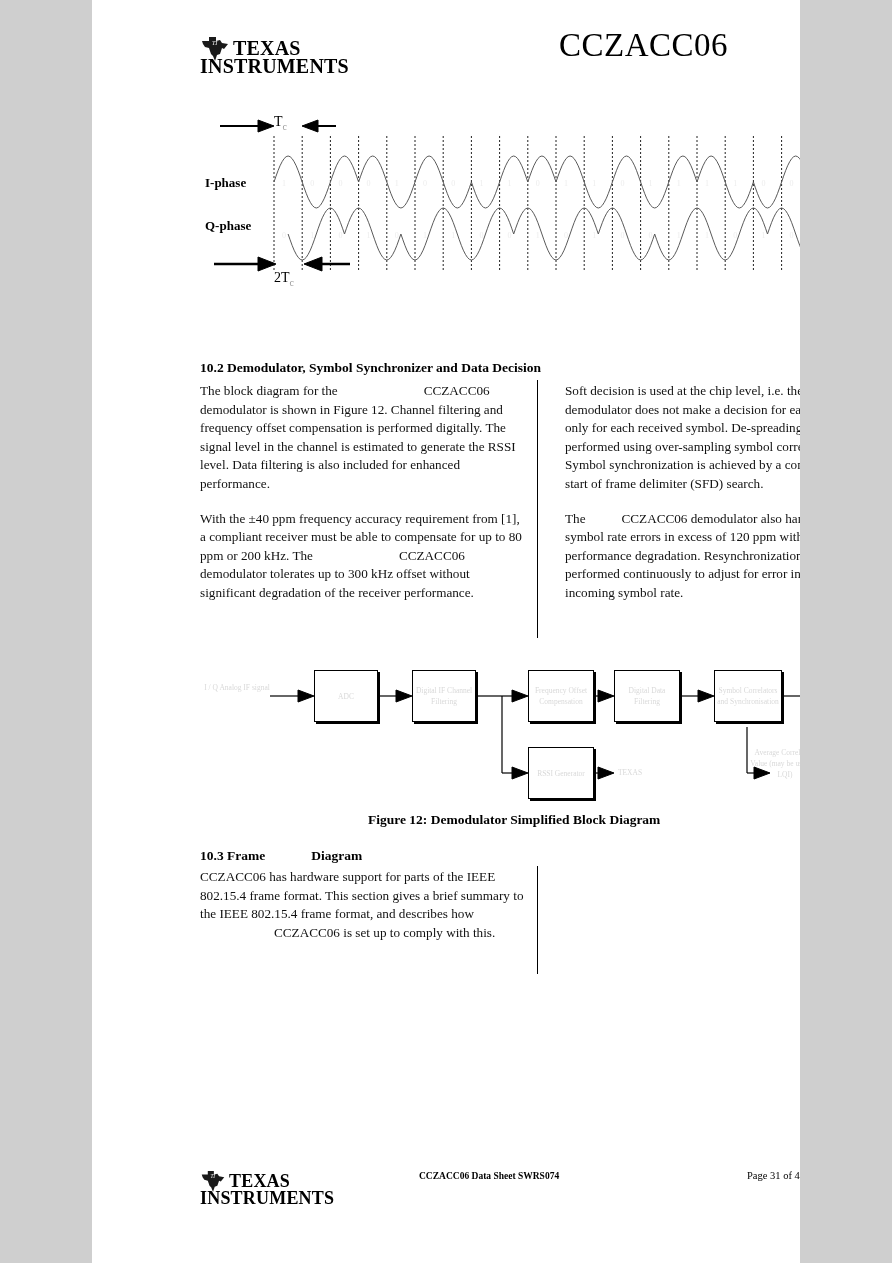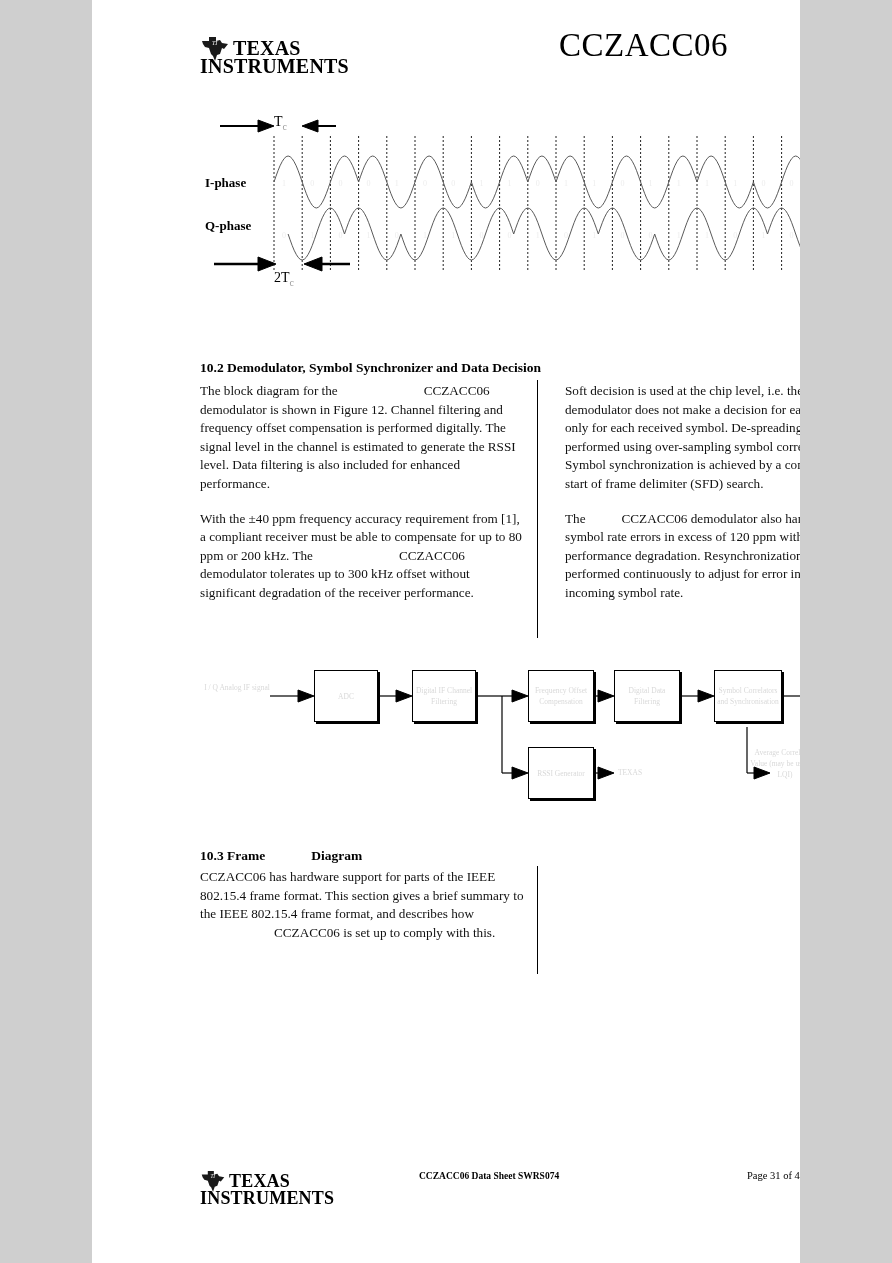--- a/index.html
+++ b/index.html
@@ -310,20 +310,21 @@
     <div class="blktxt" style="left:612px;top:27px;width:56px;">Data
 Symbol
 Output</div>
     <div class="blktxt" style="left:408px;top:112px;width:40px;">TEXAS</div>
     <div class="blktxt" style="left:548px;top:92px;width:70px;">Average
 Correlation
 Value (may be
 used for LQI)</div>
   </div>
 
+  <div class="fig-caption" style="left:276px;top:812px;">Figure 12: Demodulator Simplified Block Diagram</div>
 
   <div class="sect-head" style="left:108px;top:848px;">
     <span>10.3 Frame</span><span style="display:inline-block;width:46px;"></span><span>Diagram</span>
   </div>
 
   <div class="col" style="left:108px;top:868px;width:325px;">
     <p><span>CCZACC06 has hardware support for parts of the IEEE 802.15.4 frame format. This section gives a brief summary to the IEEE 802.15.4 frame format, and describes how</span><span class="gap-chip" style="min-width:74px;"></span><span>CCZACC06</span>
       <span>is set up to comply with this.</span></p>
   </div>
 

